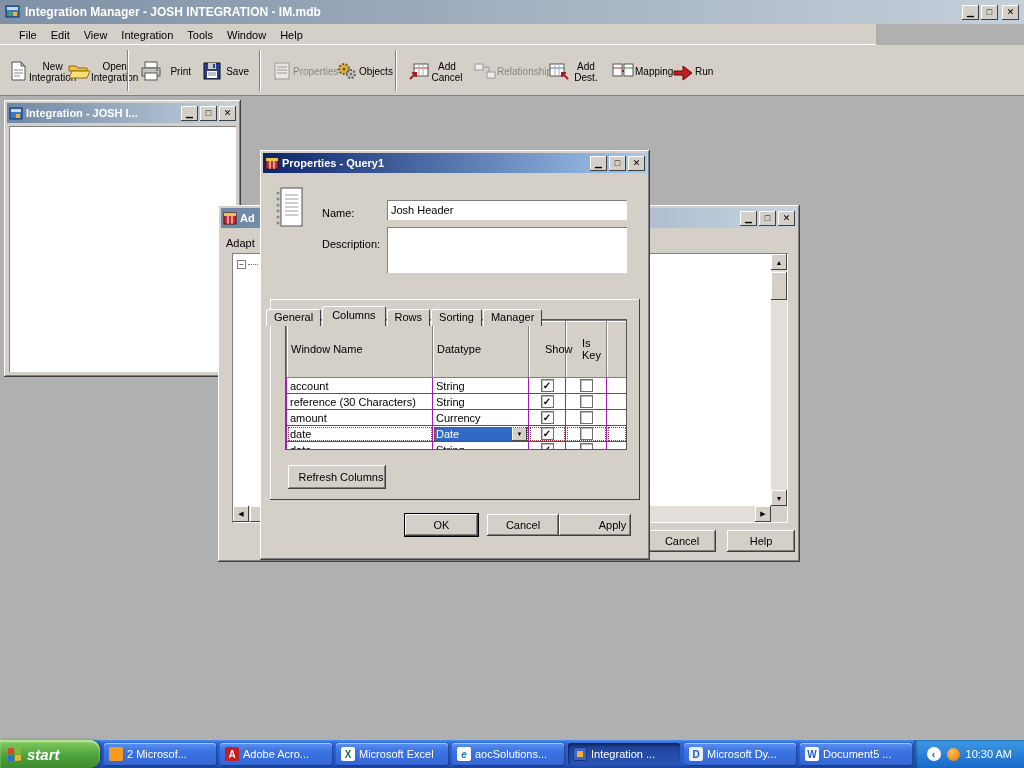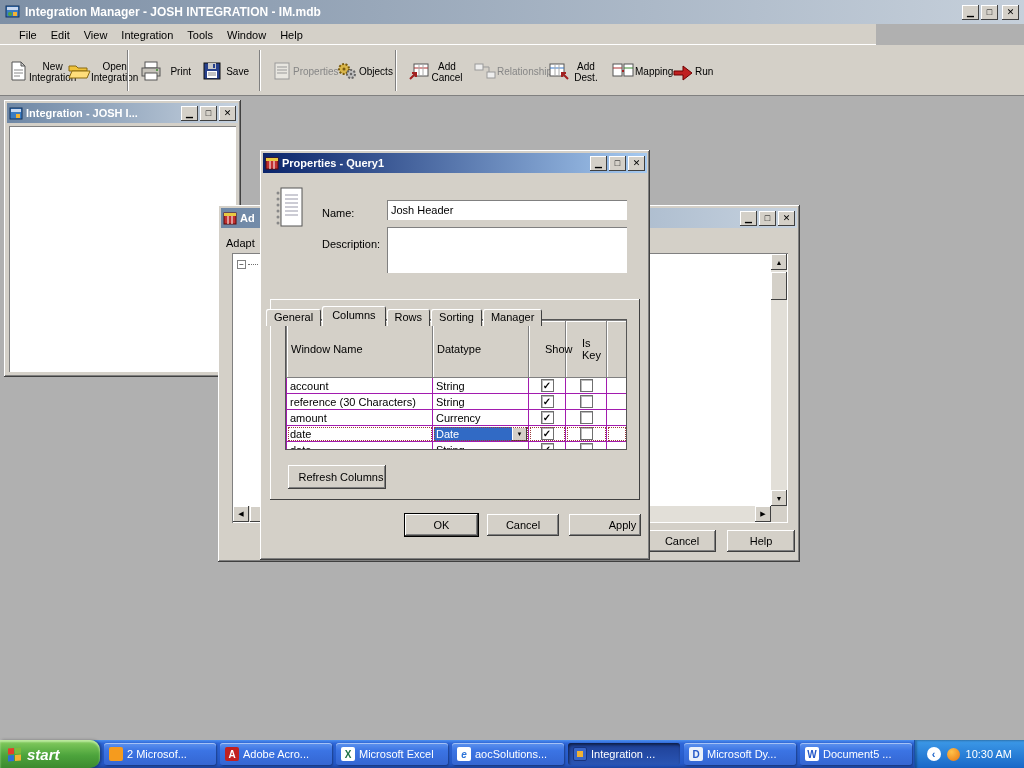--- a/index.html
+++ b/index.html
@@ -90,21 +90,21 @@
   tr.selected td { outline:1px dotted #9B3A3A; outline-offset:-2px; }
   .checkbox { display:inline-flex; width:13px; height:13px; background:#fff; border:1px solid #6F6F6F;
               box-shadow: inset 1px 1px 0 #bbb; align-items:center; justify-content:center;
               font-size:10px; font-weight:bold; line-height:1; vertical-align:middle; }
   .combo { display:flex; align-items:center; height:14px; }
   .combo-text { flex:1; background:#316AC5; color:#fff; padding:0 2px; height:14px; line-height:14px; }
   .combo-btn { width:15px; height:14px; background:#D4D0C8; display:flex; align-items:center; justify-content:center; font-size:6px; }
   #refresh-btn { position:absolute; left:18px; top:166px; width:98px; height:24px;padding-left:8px; }
   #dlg-ok     { position:absolute; left:145px; top:364px; width:73px; height:22px; }
   #dlg-cancel { position:absolute; left:227px; top:364px; width:72px; height:22px; }
-  #dlg-apply  { position:absolute; left:309px; top:364px; width:72px; height:22px;padding-left:35px; }
+  #dlg-apply  { position:absolute; left:299px; top:364px; width:72px; height:22px;padding-left:35px; }
 
   
   .taskbar { position:absolute; left:0; bottom:0; width:1024px; height:28px;
     background:linear-gradient(180deg,#4B8FF0 0%,#2E66D8 12%,#2458C8 85%,#1C449E 100%);
     display:flex; align-items:center;justify-content:space-between; }
   .start-btn { height:28px; width:100px; flex:0 0 auto;
     background:linear-gradient(180deg,#87CE61,#4DA43C 55%,#3C8A2F);
     border-radius:0 10px 10px 0; display:flex; align-items:center; gap:6px; padding:0 12px 0 8px;
     color:#fff; font-weight:bold; font-style:italic; font-size:15px;
     box-shadow: inset 0 2px 2px #BCE9A0, 2px 0 3px rgba(0,0,0,.35); }

